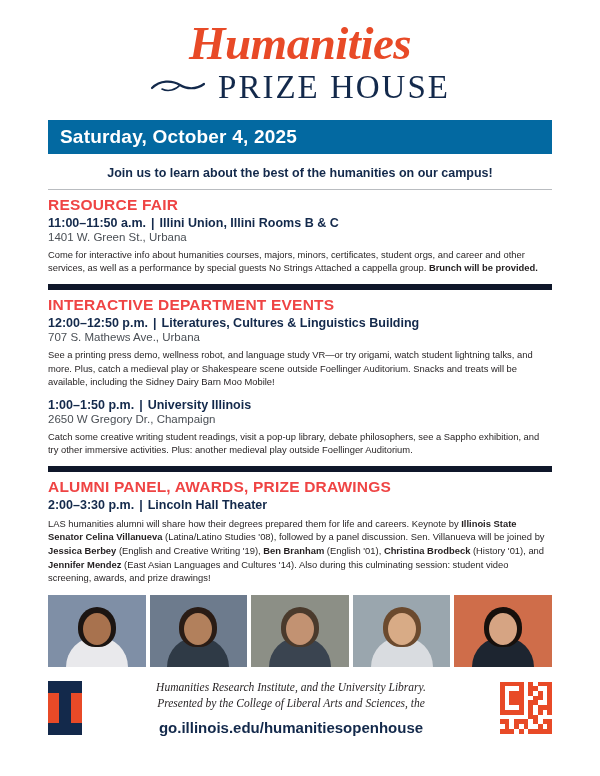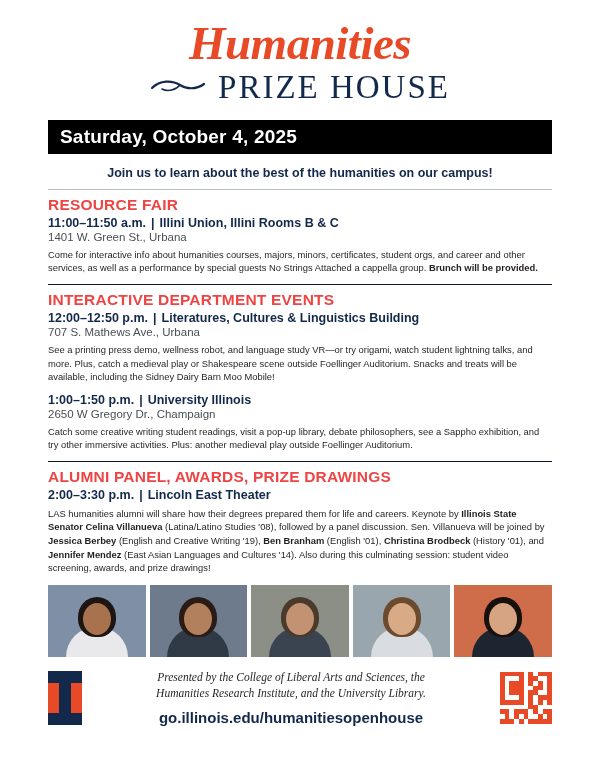--- a/index.html
+++ b/index.html
@@ -54,21 +54,21 @@
     font-weight: normal;
     font-size: 33px;
     letter-spacing: 2px;
     color: #13294b;
     line-height: 1;
   }
 
   
   .date-bar {
     margin-top: 16px;
-    background: #000000;
+    background: #0369a1;
     color: #ffffff;
     height: 34px;
     display: flex;
     align-items: center;
     padding-left: 12px;
     box-sizing: border-box;
   }
   .date-bar span {
     font-size: 19px;
     font-weight: bold;
@@ -80,21 +80,21 @@
     margin-top: 12px;
     text-align: center;
     font-size: 12.5px;
     font-weight: bold;
     color: #13294b;
   }
 
   
   .section {
     margin-top: 9px;
-    border-top: 1px solid #0f172a;
+    border-top: 6px solid #0f172a;
     padding-top: 6px;
   }
   .section.first {
     border-top: 1px solid #b9bcc0;
   }
   .sec-title {
     font-size: 15.5px;
     font-weight: bold;
     color: #ef4444;
     letter-spacing: 0.2px;
@@ -282,21 +282,21 @@
         </div>
         <div class="slot extra">
           <div class="slot-time"><span>1:00–1:50 p.m.</span><span class="sep">|</span><span>University Illinois</span></div>
           <div class="slot-addr">2650 W Gregory Dr., Champaign</div>
           <div class="slot-desc"><span>Catch some creative writing student readings, visit a pop-up library, debate philosophers, see a Sappho exhibition, and try other immersive activities. Plus: another medieval play outside Foellinger Auditorium.</span></div>
         </div>
       </div>
       <div class="section">
         <div class="sec-title">ALUMNI PANEL, AWARDS, PRIZE DRAWINGS</div>
         <div class="slot">
-          <div class="slot-time"><span>2:00–3:30 p.m.</span><span class="sep">|</span><span>Lincoln East Theater</span></div>
+          <div class="slot-time"><span>2:00–3:30 p.m.</span><span class="sep">|</span><span>Lincoln Hall Theater</span></div>
           <div class="slot-desc"><span>LAS humanities alumni will share how their degrees prepared them for life and careers. Keynote by </span><b>Illinois State Senator Celina Villanueva</b><span> (Latina/Latino Studies '08), followed by a panel discussion. Sen. Villanueva will be joined by </span><b>Jessica Berbey</b><span> (English and Creative Writing '19), </span><b>Ben Branham</b><span> (English '01), </span><b>Christina Brodbeck</b><span> (History '01), and </span><b>Jennifer Mendez</b><span> (East Asian Languages and Cultures '14). Also during this culminating session: student video screening, awards, and prize drawings!</span></div>
         </div>
       </div>
     </div>
 
   <div class="photos" id="photos">
       <div class="photo">
         <div class="bg" style="background:#7f8fa6"></div>
         <div class="body" style="bottom:0;width:62px;height:30px;background:#e9e9ec"></div>
         <div class="hair" style="top:12px;width:38px;height:40px;background:#1c1512"></div>
@@ -329,22 +329,22 @@
     </div>
 
   <div class="footer">
     <div class="block-i">
       <div class="orange"></div>
       <div class="navy-top"></div>
       <div class="navy-mid"></div>
       <div class="navy-bot"></div>
     </div>
     <div class="footer-center">
+      <div class="presented">Humanities Research Institute, and the University Library.</div>
       <div class="presented">Presented by the College of Liberal Arts and Sciences, the</div>
-      <div class="presented">Humanities Research Institute, and the University Library.</div>
       <div class="url">go.illinois.edu/humanitiesopenhouse</div>
     </div>
     <div class="qr" id="qr">
         <i class="on"></i>
         <i class="on"></i>
         <i class="on"></i>
         <i class="on"></i>
         <i class="on"></i>
         <i class="off"></i>
         <i class="on"></i>

